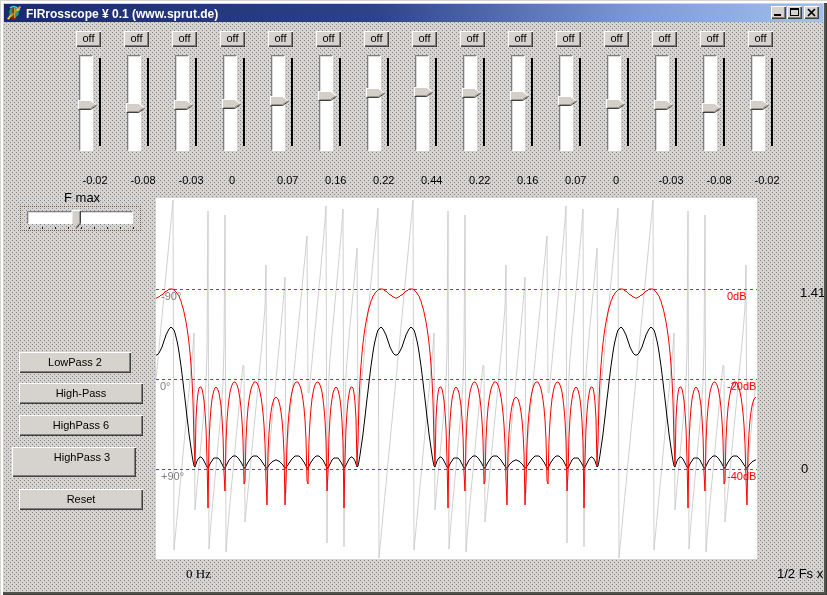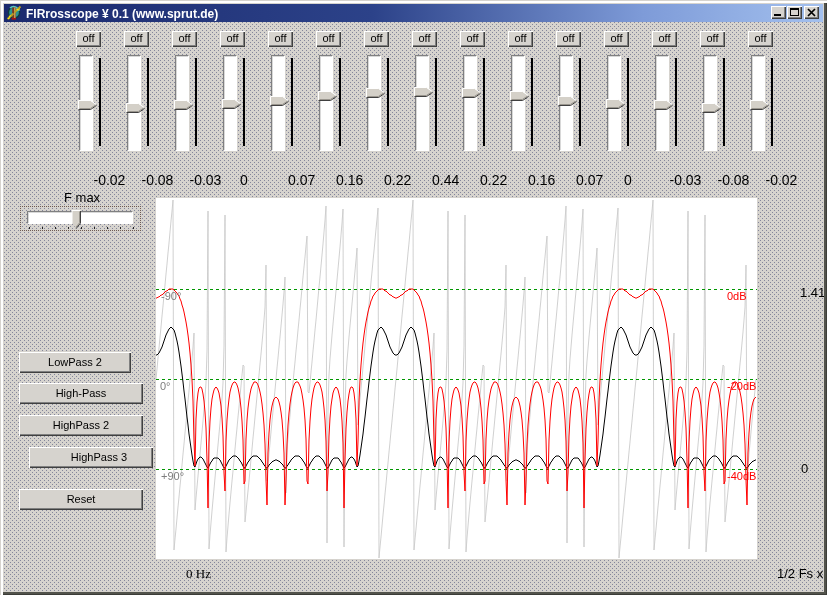--- a/index.html
+++ b/index.html
@@ -9,21 +9,21 @@
   background-size: 4px 4px, 4px 4px;
   background-position: 0 0, 2px 2px; }
 .abs { position:absolute; }
 .btn { position:absolute; background:#d6d3ce; color:#000; font-size:11px; text-align:center;
   box-shadow: inset 1px 1px 0 #ffffff, inset -1px -1px 0 #404040, inset -2px -2px 0 #808080; }
 .trough { position:absolute; background:#ffffff;
   border-top:1px solid #808080; border-left:1px solid #808080;
   border-right:1px solid #ffffff; border-bottom:1px solid #ffffff;
   box-shadow: inset 1px 1px 0 #d8d8d8; }
 .tline { position:absolute; background:#000; }
-.num { position:absolute; font-size:14px; line-height:11px; color:#000; white-space:nowrap;margin-left:11px; }
+.num { position:absolute; font-size:11px; line-height:11px; color:#000; white-space:nowrap; }
 .lab { position:absolute; font-size:13px; line-height:11px; color:#000; white-space:nowrap;margin-left:36px; }
 </style></head>
 <body>
 <div id="win">
 <div class="abs" style="left:0;top:0;width:827px;height:595px;z-index:40;pointer-events:none;
   box-shadow: inset 1px 1px 0 #d6d3ce, inset 3px 3px 0 #ffffff, inset -1px -1px 0 #3c3d38, inset -3px -3px 0 #52534c;"></div>
 
 <div class="abs" style="left:4px;top:4px;width:819px;height:18px;z-index:5;
   background:linear-gradient(90deg,#1b2a6e 0%,#2c4289 45%,#7e9bd8 78%,#a3c0ee 100%);"></div>
 <svg class="abs" style="left:6px;top:5px;z-index:6;" width="16" height="16" viewBox="0 0 16 16">
@@ -214,22 +214,22 @@
     <div class="abs" style="left:133px;top:227px;width:1px;height:2px;background:#222;"></div>
 <svg class="abs" style="left:71px;top:210px;" width="11" height="20" viewBox="0 0 11 20">
  <path d="M1,0.5 H9.5 V13 L5.2,18.5 L1,13 Z" fill="#d4d0c8"></path>
  <path d="M1,13 V0.5 H9.5" stroke="#fff" stroke-width="1" fill="none"></path>
  <path d="M9.5,1 V13 L5.2,18.5" stroke="#404040" stroke-width="1" fill="none"></path>
  <path d="M8.5,1.5 V12.8 L4.8,17.3" stroke="#9a968e" stroke-width="1" fill="none"></path>
 </svg>
 
 <div class="btn" style="left:19px;top:352px;width:112px;height:21px;line-height:20px;">LowPass 2</div>
 <div class="btn" style="left:19px;top:383px;width:124px;height:21px;line-height:20px;">High-Pass</div>
-<div class="btn" style="left:19px;top:415px;width:124px;height:21px;line-height:20px;">HighPass 2</div>
-<div class="btn" style="left:29px;top:447px;width:124px;height:21px;line-height:20px;padding-left:16px;">HighPass 3</div>
+<div class="btn" style="left:19px;top:415px;width:124px;height:21px;line-height:20px;">HighPass 6</div>
+<div class="btn" style="left:12px;top:447px;width:124px;height:30px;line-height:20px;padding-left:16px;">HighPass 3</div>
 <div class="btn" style="left:19px;top:489px;width:124px;height:21px;line-height:20px;">Reset</div>
 
 <svg class="abs" style="left:156px;top:198px;z-index:2;" width="601" height="361" viewBox="0 0 601 361">
  <rect x="0" y="0" width="601" height="361" fill="#ffffff"></rect>
  <path d="M0,181 L1,171 L2,160 L3,150 L4,139 L5,129 L6,118 L7,108 L8,97 L9,87 L10,76 L11,66 L12,55 L13,45 L14,34 L15,23 L16,13 L17,2 L18,352 L19,341 L20,331 L21,320 L22,309 L23,299 L24,288 L25,278 L26,267 L27,256 L28,246 L29,235 L30,225 L31,214 L32,203 L33,193 L34,182 L35,171 L36,161 L37,149 L38,135 L39,312 L40,300 L41,289 L42,278 L43,267 L44,256 L45,245 L46,234 L47,223 L48,211 L49,199 L50,185 L51,152 L52,13 L53,351 L54,337 L55,325 L56,313 L57,302 L58,291 L59,280 L60,269 L61,258 L62,247 L63,236 L64,225 L65,213 L66,201 L67,185 L68,148 L69,17 L70,354 L71,340 L72,328 L73,316 L74,305 L75,294 L76,283 L77,273 L78,262 L79,251 L80,240 L81,230 L82,219 L83,209 L84,198 L85,188 L86,177 L87,167 L88,168 L89,324 L90,314 L91,303 L92,293 L93,283 L94,272 L95,261 L96,251 L97,240 L98,230 L99,219 L100,209 L101,198 L102,188 L103,177 L104,166 L105,156 L106,145 L107,134 L108,122 L109,109 L110,67 L111,283 L112,268 L113,256 L114,245 L115,234 L116,223 L117,213 L118,202 L119,192 L120,181 L121,170 L122,160 L123,149 L124,139 L125,128 L126,117 L127,106 L128,94 L129,79 L130,295 L131,253 L132,240 L133,228 L134,217 L135,206 L136,196 L137,185 L138,174 L139,164 L140,153 L141,143 L142,132 L143,122 L144,111 L145,101 L146,90 L147,79 L148,69 L149,59 L150,48 L151,38 L152,194 L153,195 L154,185 L155,174 L156,164 L157,153 L158,143 L159,132 L160,122 L161,111 L162,100 L163,89 L164,79 L165,68 L166,57 L167,46 L168,34 L169,22 L170,8 L171,345 L172,214 L173,177 L174,161 L175,149 L176,137 L177,126 L178,115 L179,104 L180,93 L181,82 L182,71 L183,60 L184,49 L185,37 L186,25 L187,11 L188,349 L189,210 L190,177 L191,163 L192,151 L193,139 L194,128 L195,117 L196,106 L197,95 L198,84 L199,73 L200,62 L201,50 L202,227 L203,213 L204,201 L205,191 L206,180 L207,169 L208,159 L209,148 L210,137 L211,127 L212,116 L213,106 L214,95 L215,84 L216,74 L217,63 L218,53 L219,42 L220,31 L221,21 L222,10 L223,360 L224,349 L225,339 L226,328 L227,317 L228,307 L229,296 L230,286 L231,275 L232,265 L233,254 L234,244 L235,233 L236,223 L237,212 L238,202 L239,191 L240,181 L241,171 L242,160 L243,150 L244,139 L245,129 L246,118 L247,108 L248,97 L249,87 L250,76 L251,66 L252,55 L253,45 L254,34 L255,23 L256,13 L257,2 L258,352 L259,341 L260,331 L261,320 L262,309 L263,299 L264,288 L265,278 L266,267 L267,256 L268,246 L269,235 L270,225 L271,214 L272,203 L273,193 L274,182 L275,171 L276,161 L277,149 L278,135 L279,312 L280,300 L281,289 L282,278 L283,267 L284,256 L285,245 L286,234 L287,223 L288,211 L289,199 L290,185 L291,152 L292,13 L293,351 L294,337 L295,325 L296,313 L297,302 L298,291 L299,280 L300,269 L301,258 L302,247 L303,236 L304,225 L305,213 L306,201 L307,185 L308,148 L309,17 L310,354 L311,340 L312,328 L313,316 L314,305 L315,294 L316,283 L317,273 L318,262 L319,251 L320,240 L321,230 L322,219 L323,209 L324,198 L325,188 L326,177 L327,167 L328,168 L329,324 L330,314 L331,303 L332,293 L333,283 L334,272 L335,261 L336,251 L337,240 L338,230 L339,219 L340,209 L341,198 L342,188 L343,177 L344,166 L345,156 L346,145 L347,134 L348,122 L349,109 L350,67 L351,283 L352,268 L353,256 L354,245 L355,234 L356,223 L357,213 L358,202 L359,192 L360,181 L361,170 L362,160 L363,149 L364,139 L365,128 L366,117 L367,106 L368,94 L369,79 L370,295 L371,253 L372,240 L373,228 L374,217 L375,206 L376,196 L377,185 L378,174 L379,164 L380,153 L381,143 L382,132 L383,122 L384,111 L385,101 L386,90 L387,79 L388,69 L389,59 L390,48 L391,38 L392,194 L393,195 L394,185 L395,174 L396,164 L397,153 L398,143 L399,132 L400,122 L401,111 L402,100 L403,89 L404,79 L405,68 L406,57 L407,46 L408,34 L409,22 L410,8 L411,345 L412,214 L413,177 L414,161 L415,149 L416,137 L417,126 L418,115 L419,104 L420,93 L421,82 L422,71 L423,60 L424,49 L425,37 L426,25 L427,11 L428,349 L429,210 L430,177 L431,163 L432,151 L433,139 L434,128 L435,117 L436,106 L437,95 L438,84 L439,73 L440,62 L441,50 L442,227 L443,213 L444,201 L445,191 L446,180 L447,169 L448,159 L449,148 L450,137 L451,127 L452,116 L453,106 L454,95 L455,84 L456,74 L457,63 L458,53 L459,42 L460,31 L461,21 L462,10 L463,360 L464,349 L465,339 L466,328 L467,317 L468,307 L469,296 L470,286 L471,275 L472,265 L473,254 L474,244 L475,233 L476,223 L477,212 L478,202 L479,191 L480,181 L481,171 L482,160 L483,150 L484,139 L485,129 L486,118 L487,108 L488,97 L489,87 L490,76 L491,66 L492,55 L493,45 L494,34 L495,23 L496,13 L497,2 L498,352 L499,341 L500,331 L501,320 L502,309 L503,299 L504,288 L505,278 L506,267 L507,256 L508,246 L509,235 L510,225 L511,214 L512,203 L513,193 L514,182 L515,171 L516,161 L517,149 L518,135 L519,312 L520,300 L521,289 L522,278 L523,267 L524,256 L525,245 L526,234 L527,223 L528,211 L529,199 L530,185 L531,152 L532,13 L533,351 L534,337 L535,325 L536,313 L537,302 L538,291 L539,280 L540,269 L541,258 L542,247 L543,236 L544,225 L545,213 L546,201 L547,185 L548,148 L549,17 L550,354 L551,340 L552,328 L553,316 L554,305 L555,294 L556,283 L557,273 L558,262 L559,251 L560,240 L561,230 L562,219 L563,209 L564,198 L565,188 L566,177 L567,167 L568,168 L569,324 L570,314 L571,303 L572,293 L573,283 L574,272 L575,261 L576,251 L577,240 L578,230 L579,219 L580,209 L581,198 L582,188 L583,177 L584,166 L585,156 L586,145 L587,134 L588,122 L589,109 L590,67 L591,283 L592,268 L593,256 L594,245 L595,234 L596,223 L597,213 L598,202 L599,192 L600,181" stroke="#cbcbcb" stroke-width="0.9" fill="none"></path>
  <line x1="0" y1="91.5" x2="601" y2="91.5" stroke="#009600" stroke-width="1" stroke-dasharray="3,3" shape-rendering="crispEdges"></line>
  <line x1="0" y1="181.5" x2="601" y2="181.5" stroke="#009600" stroke-width="1" stroke-dasharray="3,3" shape-rendering="crispEdges"></line>
  <line x1="0" y1="271.5" x2="601" y2="271.5" stroke="#009600" stroke-width="1" stroke-dasharray="3,3" shape-rendering="crispEdges"></line>
  <path d="M0,157 L1,157 L2,156 L3,155 L4,153 L5,151 L6,149 L7,146 L8,143 L9,140 L10,137 L11,135 L12,133 L13,131 L14,130 L15,129 L16,130 L17,131 L18,132 L19,135 L20,139 L21,143 L22,148 L23,154 L24,161 L25,168 L26,176 L27,184 L28,193 L29,201 L30,210 L31,219 L32,227 L33,236 L34,243 L35,250 L36,257 L37,263 L38,268 L39,269 L40,266 L41,263 L42,261 L43,260 L44,259 L45,259 L46,260 L47,261 L48,263 L49,265 L50,267 L51,269 L52,270 L53,268 L54,266 L55,264 L56,263 L57,261 L58,260 L59,260 L60,260 L61,260 L62,260 L63,261 L64,262 L65,264 L66,266 L67,268 L68,270 L69,270 L70,268 L71,266 L72,264 L73,262 L74,261 L75,260 L76,259 L77,258 L78,258 L79,258 L80,258 L81,259 L82,260 L83,261 L84,263 L85,264 L86,266 L87,268 L88,270 L89,270 L90,268 L91,266 L92,264 L93,263 L94,261 L95,260 L96,259 L97,258 L98,258 L99,258 L100,258 L101,258 L102,259 L103,260 L104,261 L105,262 L106,264 L107,265 L108,267 L109,268 L110,270 L111,270 L112,269 L113,267 L114,266 L115,265 L116,264 L117,263 L118,263 L119,262 L120,262 L121,262 L122,263 L123,263 L124,264 L125,265 L126,266 L127,267 L128,269 L129,270 L130,270 L131,268 L132,267 L133,265 L134,264 L135,262 L136,261 L137,260 L138,259 L139,258 L140,258 L141,258 L142,258 L143,258 L144,259 L145,260 L146,261 L147,263 L148,264 L149,266 L150,268 L151,270 L152,270 L153,268 L154,266 L155,264 L156,263 L157,261 L158,260 L159,259 L160,258 L161,258 L162,258 L163,258 L164,259 L165,260 L166,261 L167,262 L168,264 L169,266 L170,268 L171,270 L172,270 L173,268 L174,266 L175,264 L176,262 L177,261 L178,260 L179,260 L180,260 L181,260 L182,260 L183,261 L184,263 L185,264 L186,266 L187,268 L188,270 L189,269 L190,267 L191,265 L192,263 L193,261 L194,260 L195,259 L196,259 L197,260 L198,261 L199,263 L200,266 L201,269 L202,268 L203,263 L204,257 L205,250 L206,243 L207,236 L208,227 L209,219 L210,210 L211,201 L212,193 L213,184 L214,176 L215,168 L216,161 L217,154 L218,148 L219,143 L220,139 L221,135 L222,132 L223,131 L224,130 L225,129 L226,130 L227,131 L228,133 L229,135 L230,137 L231,140 L232,143 L233,146 L234,149 L235,151 L236,153 L237,155 L238,156 L239,157 L240,157 L241,157 L242,156 L243,155 L244,153 L245,151 L246,149 L247,146 L248,143 L249,140 L250,137 L251,135 L252,133 L253,131 L254,130 L255,129 L256,130 L257,131 L258,132 L259,135 L260,139 L261,143 L262,148 L263,154 L264,161 L265,168 L266,176 L267,184 L268,193 L269,201 L270,210 L271,219 L272,227 L273,236 L274,243 L275,250 L276,257 L277,263 L278,268 L279,269 L280,266 L281,263 L282,261 L283,260 L284,259 L285,259 L286,260 L287,261 L288,263 L289,265 L290,267 L291,269 L292,270 L293,268 L294,266 L295,264 L296,263 L297,261 L298,260 L299,260 L300,260 L301,260 L302,260 L303,261 L304,262 L305,264 L306,266 L307,268 L308,270 L309,270 L310,268 L311,266 L312,264 L313,262 L314,261 L315,260 L316,259 L317,258 L318,258 L319,258 L320,258 L321,259 L322,260 L323,261 L324,263 L325,264 L326,266 L327,268 L328,270 L329,270 L330,268 L331,266 L332,264 L333,263 L334,261 L335,260 L336,259 L337,258 L338,258 L339,258 L340,258 L341,258 L342,259 L343,260 L344,261 L345,262 L346,264 L347,265 L348,267 L349,268 L350,270 L351,270 L352,269 L353,267 L354,266 L355,265 L356,264 L357,263 L358,263 L359,262 L360,262 L361,262 L362,263 L363,263 L364,264 L365,265 L366,266 L367,267 L368,269 L369,270 L370,270 L371,268 L372,267 L373,265 L374,264 L375,262 L376,261 L377,260 L378,259 L379,258 L380,258 L381,258 L382,258 L383,258 L384,259 L385,260 L386,261 L387,263 L388,264 L389,266 L390,268 L391,270 L392,270 L393,268 L394,266 L395,264 L396,263 L397,261 L398,260 L399,259 L400,258 L401,258 L402,258 L403,258 L404,259 L405,260 L406,261 L407,262 L408,264 L409,266 L410,268 L411,270 L412,270 L413,268 L414,266 L415,264 L416,262 L417,261 L418,260 L419,260 L420,260 L421,260 L422,260 L423,261 L424,263 L425,264 L426,266 L427,268 L428,270 L429,269 L430,267 L431,265 L432,263 L433,261 L434,260 L435,259 L436,259 L437,260 L438,261 L439,263 L440,266 L441,269 L442,268 L443,263 L444,257 L445,250 L446,243 L447,236 L448,227 L449,219 L450,210 L451,201 L452,193 L453,184 L454,176 L455,168 L456,161 L457,154 L458,148 L459,143 L460,139 L461,135 L462,132 L463,131 L464,130 L465,129 L466,130 L467,131 L468,133 L469,135 L470,137 L471,140 L472,143 L473,146 L474,149 L475,151 L476,153 L477,155 L478,156 L479,157 L480,157 L481,157 L482,156 L483,155 L484,153 L485,151 L486,149 L487,146 L488,143 L489,140 L490,137 L491,135 L492,133 L493,131 L494,130 L495,129 L496,130 L497,131 L498,132 L499,135 L500,139 L501,143 L502,148 L503,154 L504,161 L505,168 L506,176 L507,184 L508,193 L509,201 L510,210 L511,219 L512,227 L513,236 L514,243 L515,250 L516,257 L517,263 L518,268 L519,269 L520,266 L521,263 L522,261 L523,260 L524,259 L525,259 L526,260 L527,261 L528,263 L529,265 L530,267 L531,269 L532,270 L533,268 L534,266 L535,264 L536,263 L537,261 L538,260 L539,260 L540,260 L541,260 L542,260 L543,261 L544,262 L545,264 L546,266 L547,268 L548,270 L549,270 L550,268 L551,266 L552,264 L553,262 L554,261 L555,260 L556,259 L557,258 L558,258 L559,258 L560,258 L561,259 L562,260 L563,261 L564,263 L565,264 L566,266 L567,268 L568,270 L569,270 L570,268 L571,266 L572,264 L573,263 L574,261 L575,260 L576,259 L577,258 L578,258 L579,258 L580,258 L581,258 L582,259 L583,260 L584,261 L585,262 L586,264 L587,265 L588,267 L589,268 L590,270 L591,270 L592,269 L593,267 L594,266 L595,265 L596,264 L597,263 L598,263 L599,262 L600,262" stroke="#000000" stroke-width="1" fill="none"></path>
  <path d="M0,100 L1,100 L2,99 L3,99 L4,98 L5,97 L6,97 L7,96 L8,95 L9,94 L10,93 L11,93 L12,92 L13,91 L14,91 L15,91 L16,91 L17,91 L18,92 L19,93 L20,94 L21,95 L22,97 L23,98 L24,101 L25,103 L26,107 L27,110 L28,114 L29,119 L30,124 L31,130 L32,137 L33,145 L34,155 L35,167 L36,182 L37,203 L38,243 L39,268 L40,221 L41,204 L42,195 L43,190 L44,189 L45,189 L46,191 L47,196 L48,203 L49,214 L50,230 L51,262 L52,310 L53,245 L54,223 L55,210 L56,201 L57,196 L58,192 L59,190 L60,189 L61,190 L62,192 L63,195 L64,201 L65,208 L66,220 L67,238 L68,275 L69,293 L70,243 L71,222 L72,210 L73,201 L74,194 L75,190 L76,187 L77,185 L78,184 L79,184 L80,185 L81,187 L82,190 L83,195 L84,201 L85,210 L86,223 L87,242 L88,286 L89,283 L90,241 L91,222 L92,210 L93,202 L94,196 L95,191 L96,188 L97,186 L98,184 L99,184 L100,184 L101,185 L102,187 L103,190 L104,194 L105,199 L106,206 L107,215 L108,227 L109,246 L110,282 L111,307 L112,255 L113,235 L114,222 L115,214 L116,208 L117,204 L118,201 L119,200 L120,199 L121,200 L122,201 L123,204 L124,208 L125,214 L126,222 L127,235 L128,255 L129,307 L130,282 L131,246 L132,227 L133,215 L134,206 L135,199 L136,194 L137,190 L138,187 L139,185 L140,184 L141,184 L142,184 L143,186 L144,188 L145,191 L146,196 L147,202 L148,210 L149,222 L150,241 L151,283 L152,286 L153,242 L154,223 L155,210 L156,201 L157,195 L158,190 L159,187 L160,185 L161,184 L162,184 L163,185 L164,187 L165,190 L166,194 L167,201 L168,210 L169,222 L170,243 L171,293 L172,275 L173,238 L174,220 L175,208 L176,201 L177,195 L178,192 L179,190 L180,189 L181,190 L182,192 L183,196 L184,201 L185,210 L186,223 L187,245 L188,310 L189,262 L190,230 L191,214 L192,203 L193,196 L194,191 L195,189 L196,189 L197,190 L198,195 L199,204 L200,221 L201,268 L202,243 L203,203 L204,182 L205,167 L206,155 L207,145 L208,137 L209,130 L210,124 L211,119 L212,114 L213,110 L214,107 L215,103 L216,101 L217,98 L218,97 L219,95 L220,94 L221,93 L222,92 L223,91 L224,91 L225,91 L226,91 L227,91 L228,92 L229,93 L230,93 L231,94 L232,95 L233,96 L234,97 L235,97 L236,98 L237,99 L238,99 L239,100 L240,100 L241,100 L242,99 L243,99 L244,98 L245,97 L246,97 L247,96 L248,95 L249,94 L250,93 L251,93 L252,92 L253,91 L254,91 L255,91 L256,91 L257,91 L258,92 L259,93 L260,94 L261,95 L262,97 L263,98 L264,101 L265,103 L266,107 L267,110 L268,114 L269,119 L270,124 L271,130 L272,137 L273,145 L274,155 L275,167 L276,182 L277,203 L278,243 L279,268 L280,221 L281,204 L282,195 L283,190 L284,189 L285,189 L286,191 L287,196 L288,203 L289,214 L290,230 L291,262 L292,310 L293,245 L294,223 L295,210 L296,201 L297,196 L298,192 L299,190 L300,189 L301,190 L302,192 L303,195 L304,201 L305,208 L306,220 L307,238 L308,275 L309,293 L310,243 L311,222 L312,210 L313,201 L314,194 L315,190 L316,187 L317,185 L318,184 L319,184 L320,185 L321,187 L322,190 L323,195 L324,201 L325,210 L326,223 L327,242 L328,286 L329,283 L330,241 L331,222 L332,210 L333,202 L334,196 L335,191 L336,188 L337,186 L338,184 L339,184 L340,184 L341,185 L342,187 L343,190 L344,194 L345,199 L346,206 L347,215 L348,227 L349,246 L350,282 L351,307 L352,255 L353,235 L354,222 L355,214 L356,208 L357,204 L358,201 L359,200 L360,199 L361,200 L362,201 L363,204 L364,208 L365,214 L366,222 L367,235 L368,255 L369,307 L370,282 L371,246 L372,227 L373,215 L374,206 L375,199 L376,194 L377,190 L378,187 L379,185 L380,184 L381,184 L382,184 L383,186 L384,188 L385,191 L386,196 L387,202 L388,210 L389,222 L390,241 L391,283 L392,286 L393,242 L394,223 L395,210 L396,201 L397,195 L398,190 L399,187 L400,185 L401,184 L402,184 L403,185 L404,187 L405,190 L406,194 L407,201 L408,210 L409,222 L410,243 L411,293 L412,275 L413,238 L414,220 L415,208 L416,201 L417,195 L418,192 L419,190 L420,189 L421,190 L422,192 L423,196 L424,201 L425,210 L426,223 L427,245 L428,310 L429,262 L430,230 L431,214 L432,203 L433,196 L434,191 L435,189 L436,189 L437,190 L438,195 L439,204 L440,221 L441,268 L442,243 L443,203 L444,182 L445,167 L446,155 L447,145 L448,137 L449,130 L450,124 L451,119 L452,114 L453,110 L454,107 L455,103 L456,101 L457,98 L458,97 L459,95 L460,94 L461,93 L462,92 L463,91 L464,91 L465,91 L466,91 L467,91 L468,92 L469,93 L470,93 L471,94 L472,95 L473,96 L474,97 L475,97 L476,98 L477,99 L478,99 L479,100 L480,100 L481,100 L482,99 L483,99 L484,98 L485,97 L486,97 L487,96 L488,95 L489,94 L490,93 L491,93 L492,92 L493,91 L494,91 L495,91 L496,91 L497,91 L498,92 L499,93 L500,94 L501,95 L502,97 L503,98 L504,101 L505,103 L506,107 L507,110 L508,114 L509,119 L510,124 L511,130 L512,137 L513,145 L514,155 L515,167 L516,182 L517,203 L518,243 L519,268 L520,221 L521,204 L522,195 L523,190 L524,189 L525,189 L526,191 L527,196 L528,203 L529,214 L530,230 L531,262 L532,310 L533,245 L534,223 L535,210 L536,201 L537,196 L538,192 L539,190 L540,189 L541,190 L542,192 L543,195 L544,201 L545,208 L546,220 L547,238 L548,275 L549,293 L550,243 L551,222 L552,210 L553,201 L554,194 L555,190 L556,187 L557,185 L558,184 L559,184 L560,185 L561,187 L562,190 L563,195 L564,201 L565,210 L566,223 L567,242 L568,286 L569,283 L570,241 L571,222 L572,210 L573,202 L574,196 L575,191 L576,188 L577,186 L578,184 L579,184 L580,184 L581,185 L582,187 L583,190 L584,194 L585,199 L586,206 L587,215 L588,227 L589,246 L590,282 L591,307 L592,255 L593,235 L594,222 L595,214 L596,208 L597,204 L598,201 L599,200 L600,199" stroke="#ff0000" stroke-width="1" fill="none"></path>

